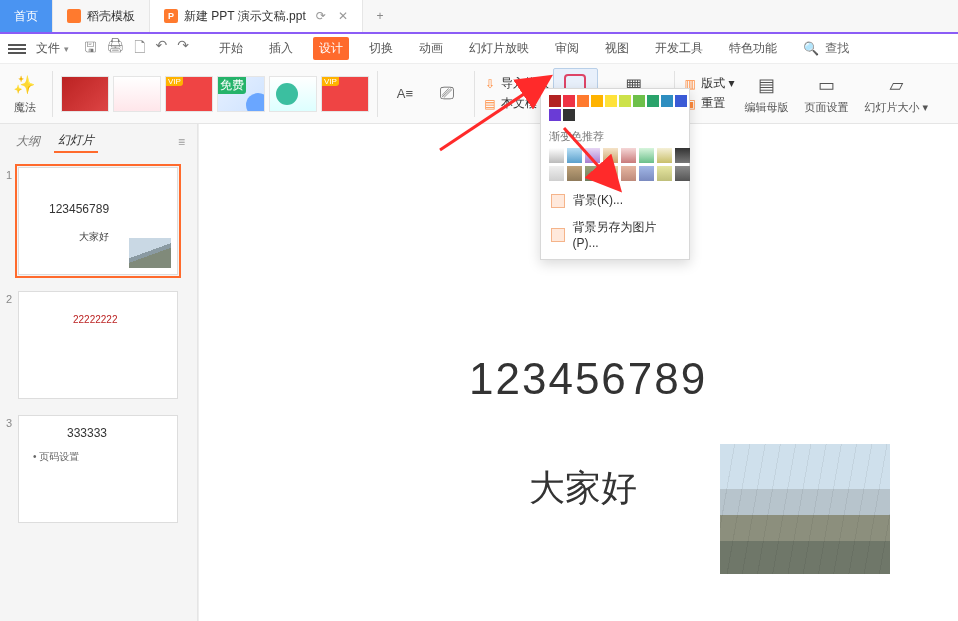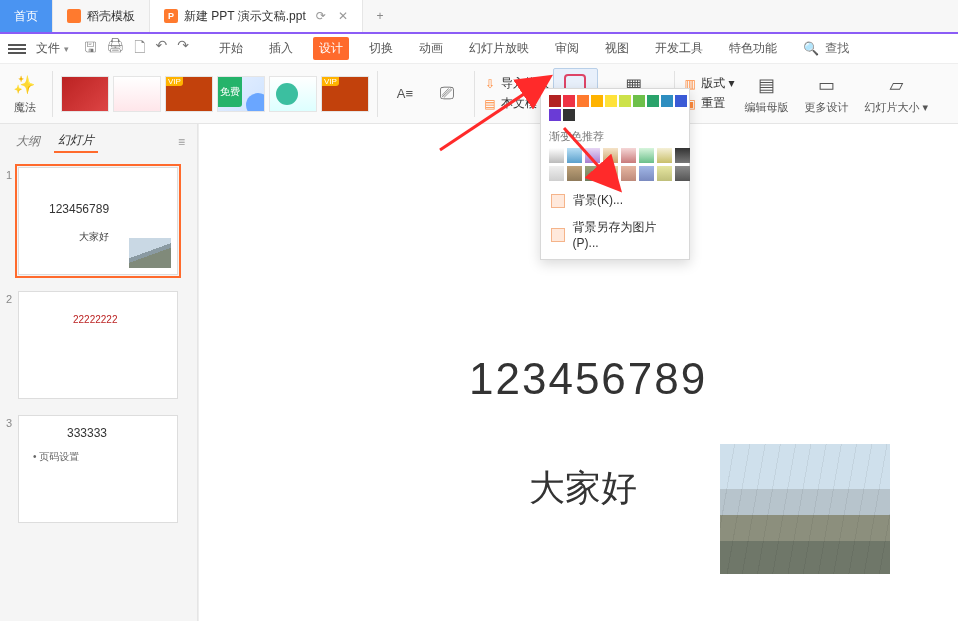--- a/index.html
+++ b/index.html
@@ -31,23 +31,23 @@
   .findbox { margin-left:10px; display:flex; align-items:center; gap:6px; color:#666; cursor:pointer;}
   .findbox .mag { font-size:13px;}
 
   
   .ribbon { height: 60px; display:flex; align-items:center; padding:4px 6px; border-bottom:1px solid #e5e5e5; gap:4px; background:#fafafa;}
   .rbtn { display:flex; flex-direction:column; align-items:center; justify-content:center; gap:2px; padding:4px 6px; cursor:pointer; color:#555; min-width:36px; }
   .rbtn .ic { width:26px; height:26px; display:flex; align-items:center; justify-content:center; font-size:18px;}
   .rbtn .lbl { font-size:11px;}
   .sep { width:1px; background:#e2e2e2; height:46px; margin:0 4px;}
   .tpl-strip { display:flex; gap:4px; align-items:center;}
-  .tpl-thumb { width:48px; height:36px; border:1px solid #e5e5e5; background:#c2410c; position:relative; overflow:hidden; cursor:pointer;}
+  .tpl-thumb { width:48px; height:36px; border:1px solid #e5e5e5; background:#ef4444; position:relative; overflow:hidden; cursor:pointer;}
   .vip { position:absolute; top:0; left:0; font-size:8px; background:#ffb300; color:#fff; padding:0 2px; border-radius:0 0 3px 0;}
-  .free { position:absolute; top:0; left:0; font-size:10px; background:#25b36a; color:#fff; padding:8px 2px; border-radius:0 0 3px 0;}
+  .free { position:absolute; top:0; left:0; font-size:12px; background:#25b36a; color:#fff; padding:0 2px; border-radius:0 0 3px 0;}
   .tpl-thumb.red { background:linear-gradient(135deg,#b22,#d44); }
   .tpl-thumb.pink { background:linear-gradient(180deg,#fff,#ffe6ea); }
   .tpl-thumb.white {}
   .tpl-thumb.blue { background:linear-gradient(135deg,#e6f0ff,#cfe3ff);}
   .tpl-thumb.blue span.circ{ position:absolute; width:24px;height:24px;border-radius:50%;background:#6aa6ff; right:-6px; bottom:-6px;}
   .tpl-thumb.teal { background:linear-gradient(180deg,#fff,#dff);}
   .more { display:flex; align-items:center; gap:4px;}
   .grid9 { width:22px; height:22px; display:grid; grid-template-columns:repeat(3,6px); grid-template-rows:repeat(3,6px); gap:2px;}
   .grid9 i { background:#888;}
   .twoCol { display:flex; flex-direction:column; gap:3px; justify-content:center;}
@@ -217,21 +217,21 @@
         <span class="smic">▣</span>
         <span>重置</span>
       </div>
   </div>
   <div class="rbtn">
     <span class="ic">▤</span>
     <span class="lbl">编辑母版</span>
   </div>
   <div class="rbtn">
     <span class="ic">▭</span>
-    <span class="lbl">更多设计</span>
+    <span class="lbl">页面设置</span>
   </div>
   <div class="rbtn">
     <span class="ic">▱</span>
     <span class="lbl"><span>幻灯片大小</span> ▾</span>
   </div>
 </div>
 
 <div class="workspace">
   <div class="sidepane">
     <div class="sidetabs">

